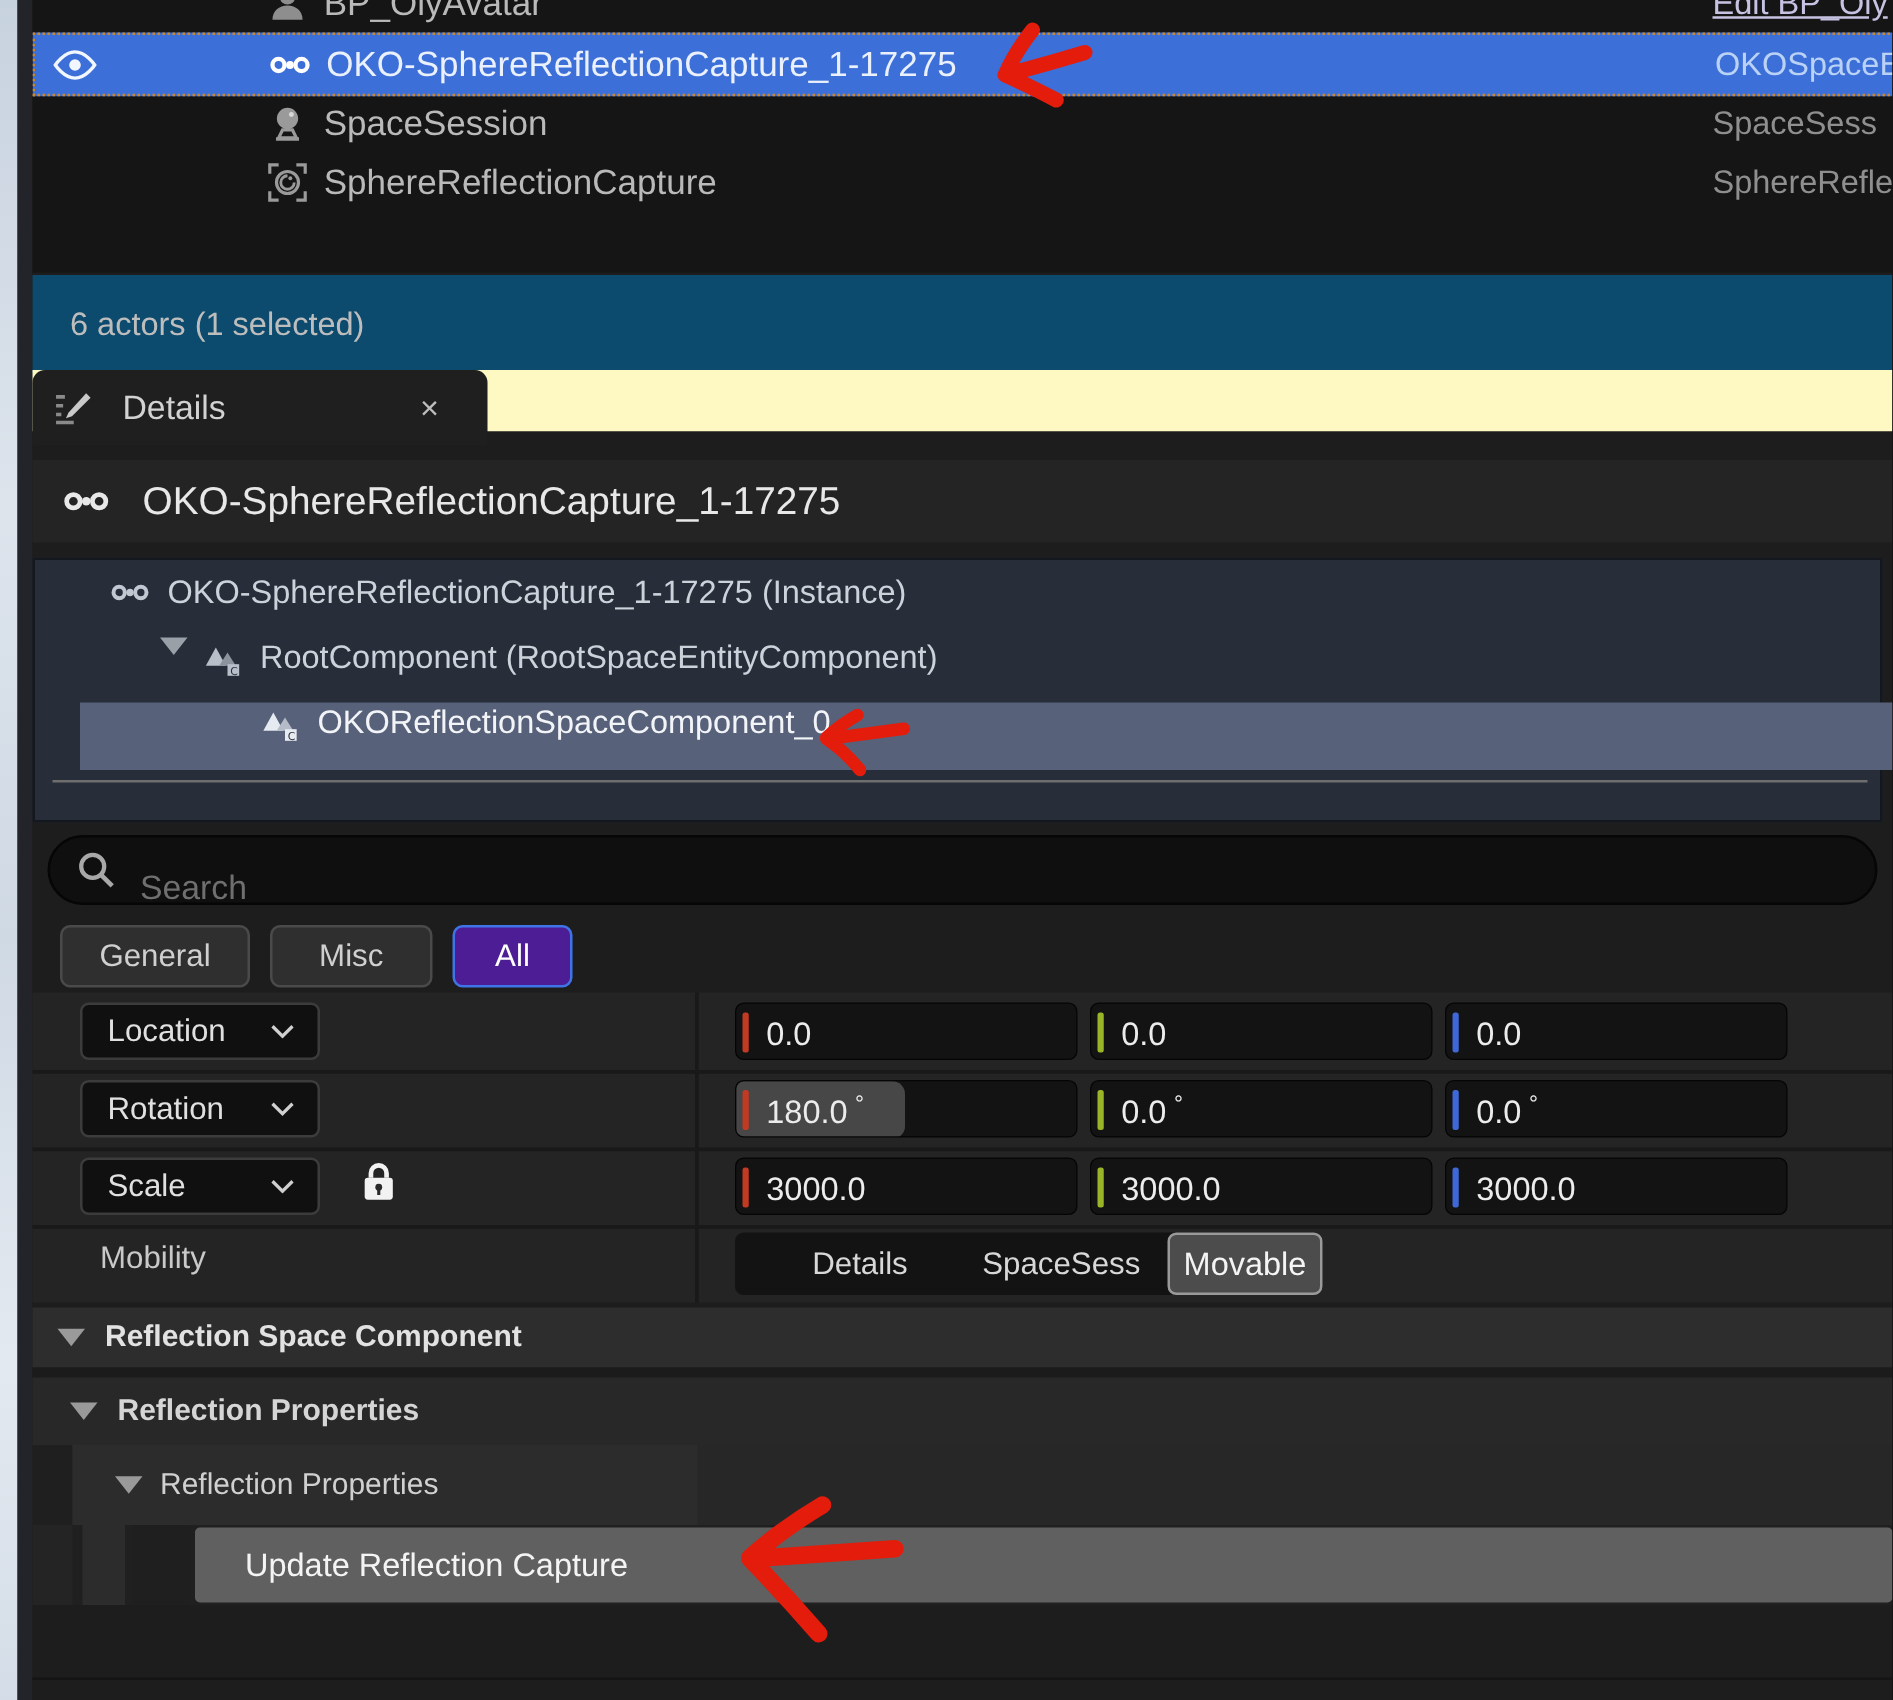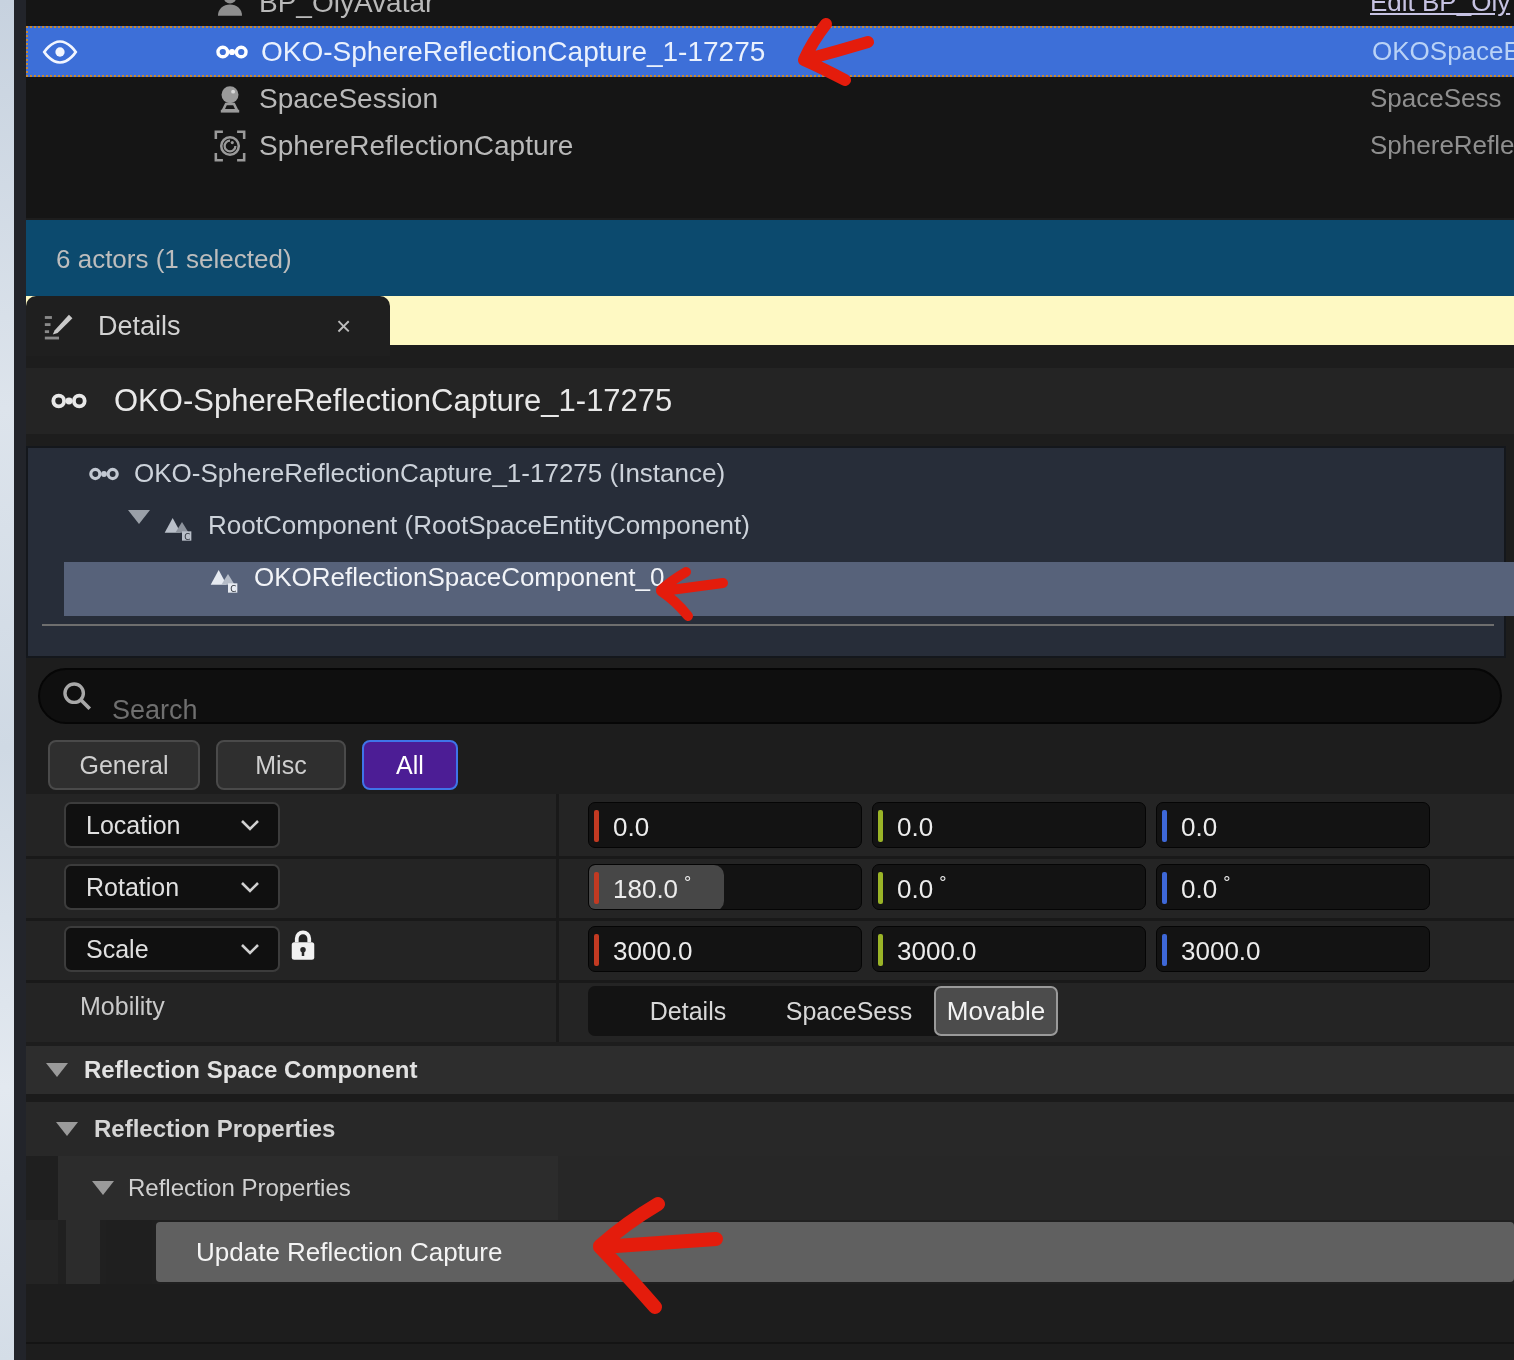--- a/index.html
+++ b/index.html
@@ -54,21 +54,21 @@
   .s-icon{width:34px;height:34px;margin-left:20px;flex:0 0 34px;}
   .filterrow{left:0;top:740px;width:1488px;height:52px;}
   .fbtn{position:absolute;top:0;height:50px;background:#2f2f2f;border:2px solid #4a4a4a;border-radius:8px;
     box-sizing:border-box;display:flex;align-items:center;justify-content:center;font-size:25px;color:#cfcfcf;}
   .fbtn.active{background:#4c1d95;border-color:#3f74e8;color:#ffffff;}
 
   
   .xformblock{left:0;top:794px;width:1488px;height:248px;background:#242424;}
   .hsep{position:absolute;left:0;width:1488px;height:3px;background:#191919;}
   .vdiv{position:absolute;left:530px;top:0;width:3px;height:248px;background:#191919;}
-  .lblbtn{position:absolute;left:38px;width:216px;height:46px;background:#101010;border:2px solid #3c3c3c;
+  .lblbtn{position:absolute;left:38px;width:192px;height:46px;background:#101010;border:2px solid #3c3c3c;
     border-radius:7px;box-sizing:border-box;display:flex;align-items:center;font-size:25px;color:#e0e0e0;}
   .lblbtn span{margin-left:20px;}
   .chev{position:absolute;right:18px;width:20px;height:12px;}
   .plainlbl{position:absolute;left:54px;font-size:25px;color:#c9c9c9;}
   .vfield{position:absolute;width:274px;height:46px;background:#131313;border:1px solid #050505;
     border-radius:7px;box-sizing:border-box;overflow:hidden;}
   .vfield .accent{position:absolute;left:5px;top:7px;width:5px;height:32px;border-radius:2px;}
   .vfield .val{position:absolute;left:24px;top:8px;font-size:26px;color:#ececec;}
   .vfield .unit{font-size:18px;vertical-align:9px;margin-left:6px;}
   .vfield .dragfill{position:absolute;left:0;top:0;width:135px;height:46px;background:#474747;border-radius:6px 10px 10px 6px;}

